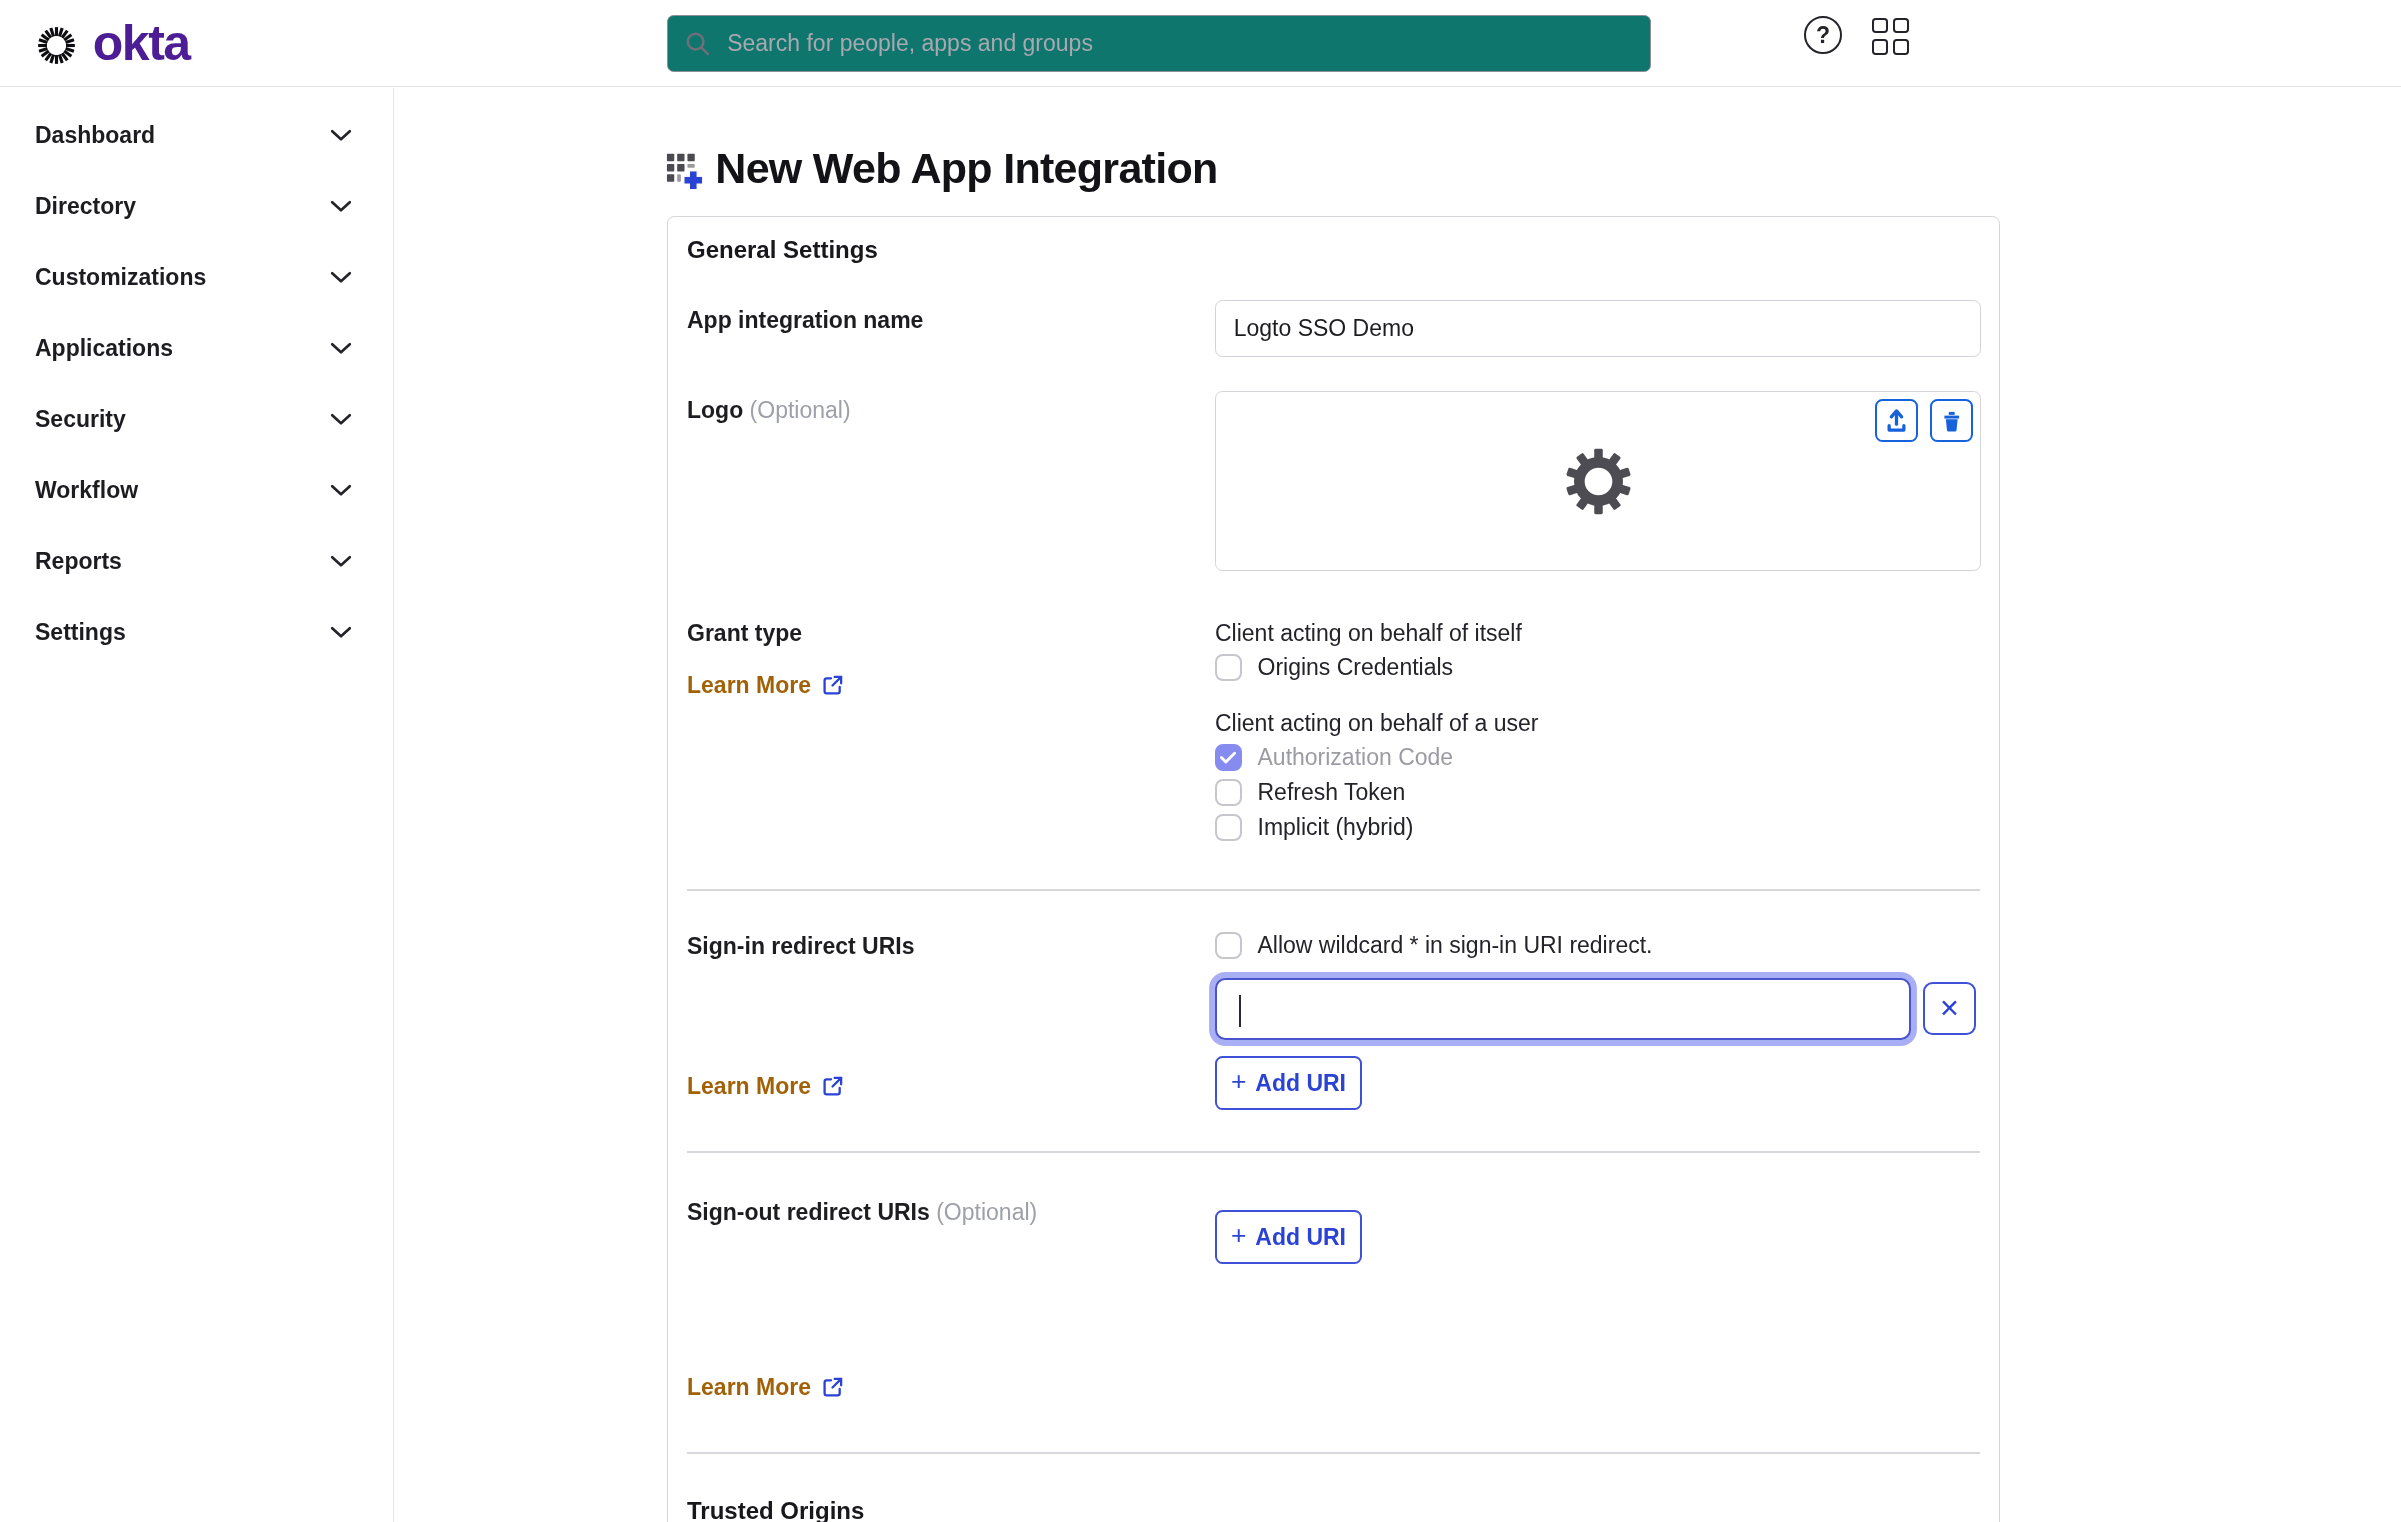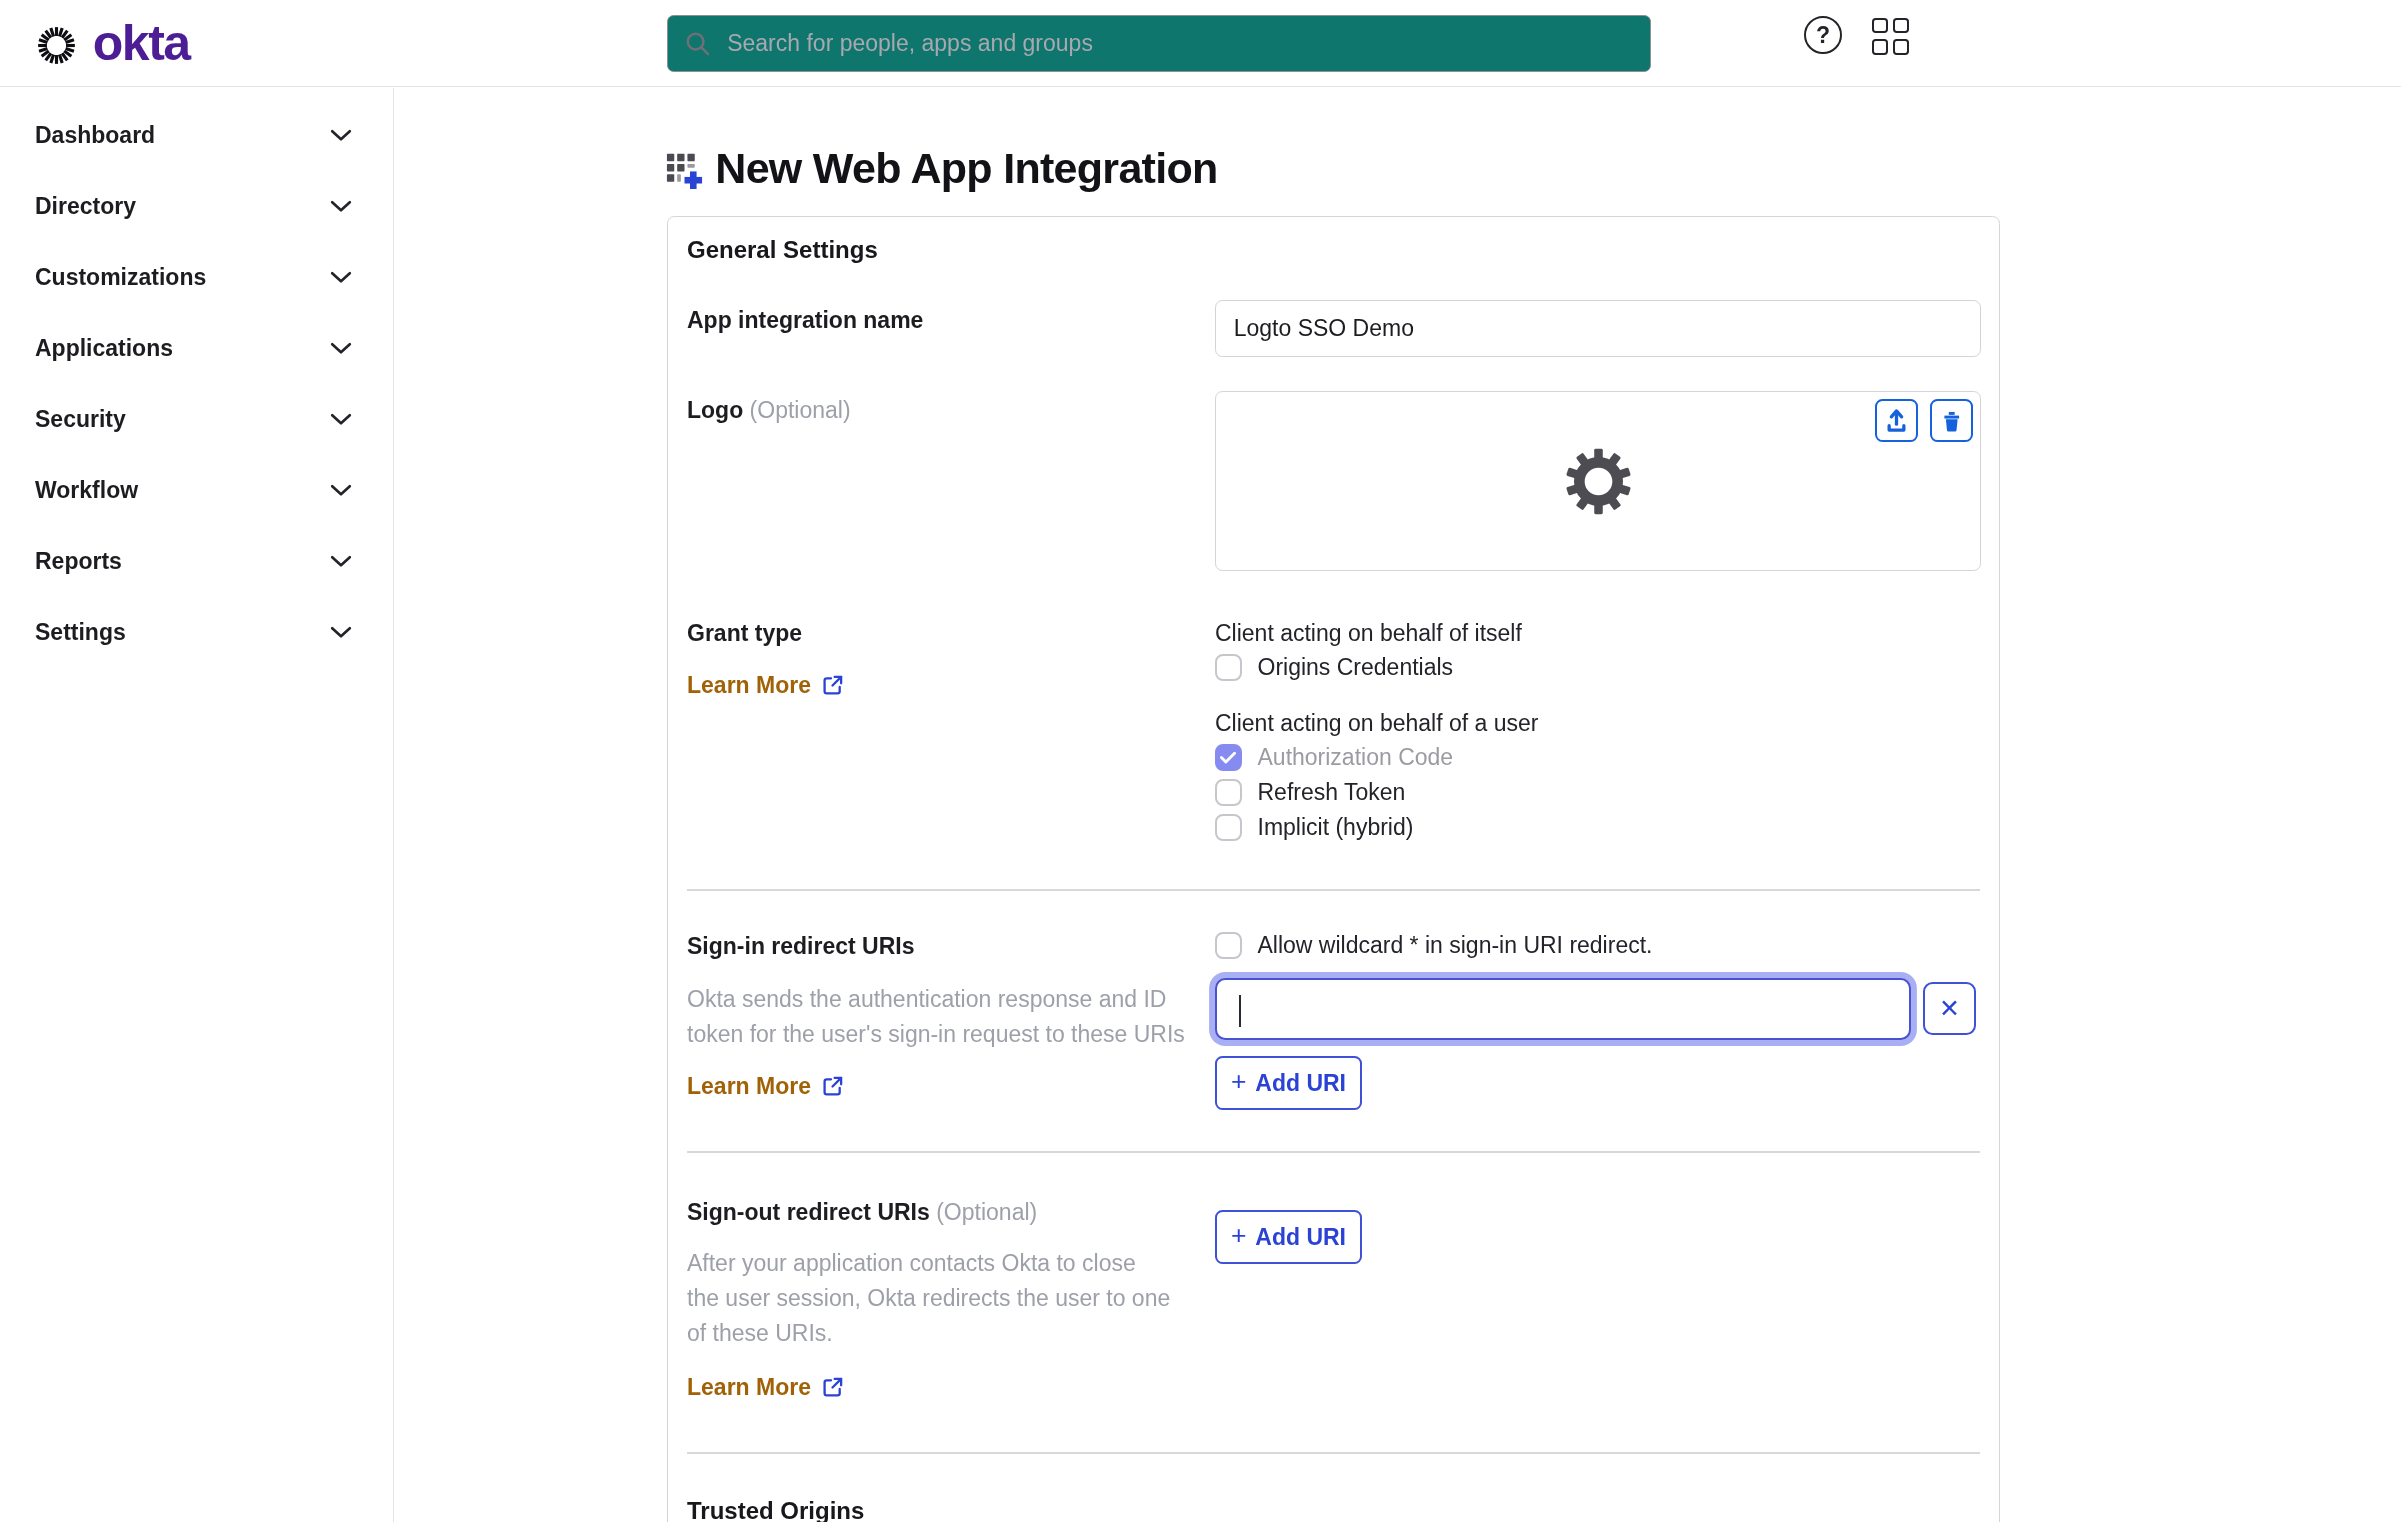--- a/index.html
+++ b/index.html
@@ -282,21 +282,20 @@
   <div class="abs cb-row" style="left:547px;top:597px;">
     <span class="cb" data-checked="false">
       
     </span>
     <span class="rtext">Implicit (hybrid)</span>
   </div>
 
   <div class="abs divider" style="top:672px;"></div>
 
   <div class="abs f-label" style="left:19px;top:716px;">Sign-in redirect URIs</div>
-  <div class="abs helper" style="left:19px;top:765px;width:515px;">Okta sends the authentication response and ID token for the user's sign-in request to these URIs</div>
   <a class="abs learn-more" style="left:19px;top:856px;">
     <span>Learn More</span>
     <svg width="23" height="23" viewBox="0 0 32 32">
       <path d="M14 6 H8 a3 3 0 0 0 -3 3 v15 a3 3 0 0 0 3 3 h15 a3 3 0 0 0 3 -3 v-6" fill="none" stroke="#2b43d4" stroke-width="3.2" stroke-linecap="round"></path>
       <polyline points="19,4 28,4 28,13" fill="none" stroke="#2b43d4" stroke-width="3.2" stroke-linecap="round" stroke-linejoin="round"></polyline>
       <line x1="28" y1="4" x2="16" y2="16" stroke="#2b43d4" stroke-width="3.2" stroke-linecap="round"></line>
     </svg>
   </a>
 
   <div class="abs cb-row" style="left:547px;top:715px;">
@@ -315,21 +314,20 @@
     <span class="plus">+</span>
     <span>Add URI</span>
   </div>
 
   <div class="abs divider" style="top:934px;"></div>
 
   <div class="abs" style="left:19px;top:982px;font-size:23px;">
     <span class="f-label">Sign-out redirect URIs</span>
     <span class="opt">(Optional)</span>
   </div>
-  <div class="abs helper" style="left:19px;top:1029px;width:486px;">After your application contacts Okta to close the user session, Okta redirects the user to one of these URIs.</div>
   <a class="abs learn-more" style="left:19px;top:1157px;">
     <span>Learn More</span>
     <svg width="23" height="23" viewBox="0 0 32 32">
       <path d="M14 6 H8 a3 3 0 0 0 -3 3 v15 a3 3 0 0 0 3 3 h15 a3 3 0 0 0 3 -3 v-6" fill="none" stroke="#2b43d4" stroke-width="3.2" stroke-linecap="round"></path>
       <polyline points="19,4 28,4 28,13" fill="none" stroke="#2b43d4" stroke-width="3.2" stroke-linecap="round" stroke-linejoin="round"></polyline>
       <line x1="28" y1="4" x2="16" y2="16" stroke="#2b43d4" stroke-width="3.2" stroke-linecap="round"></line>
     </svg>
   </a>
 
   <div class="abs add-uri" style="left:547px;top:993px;">

